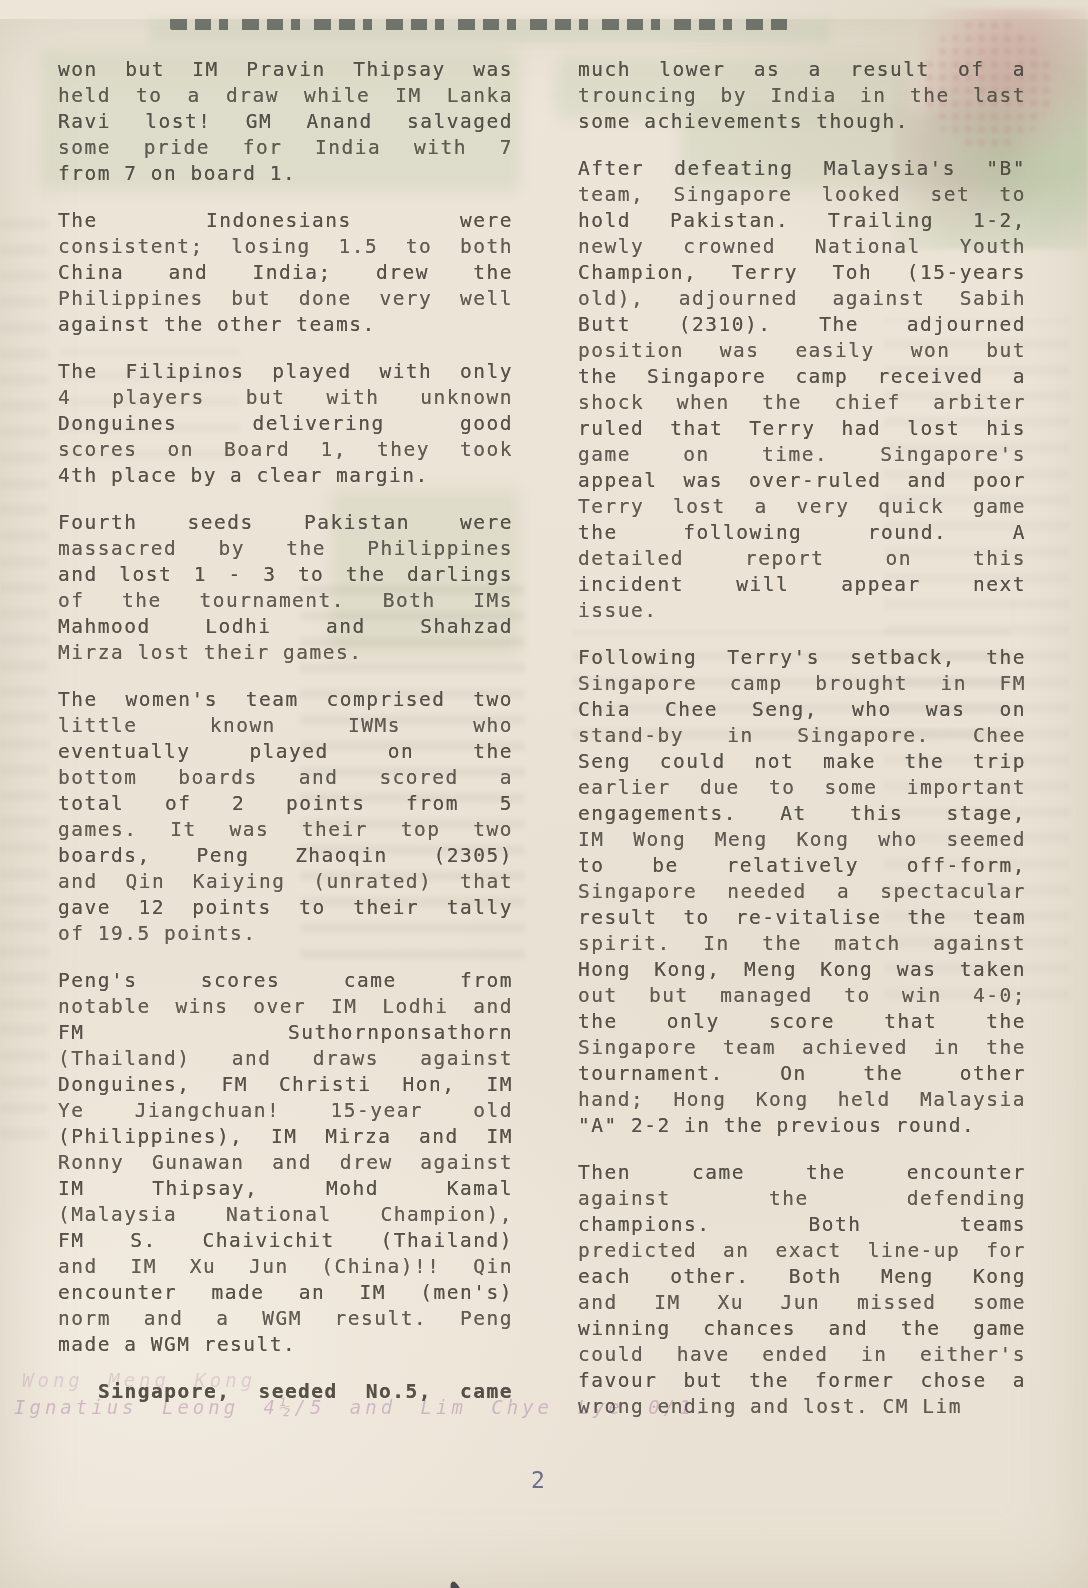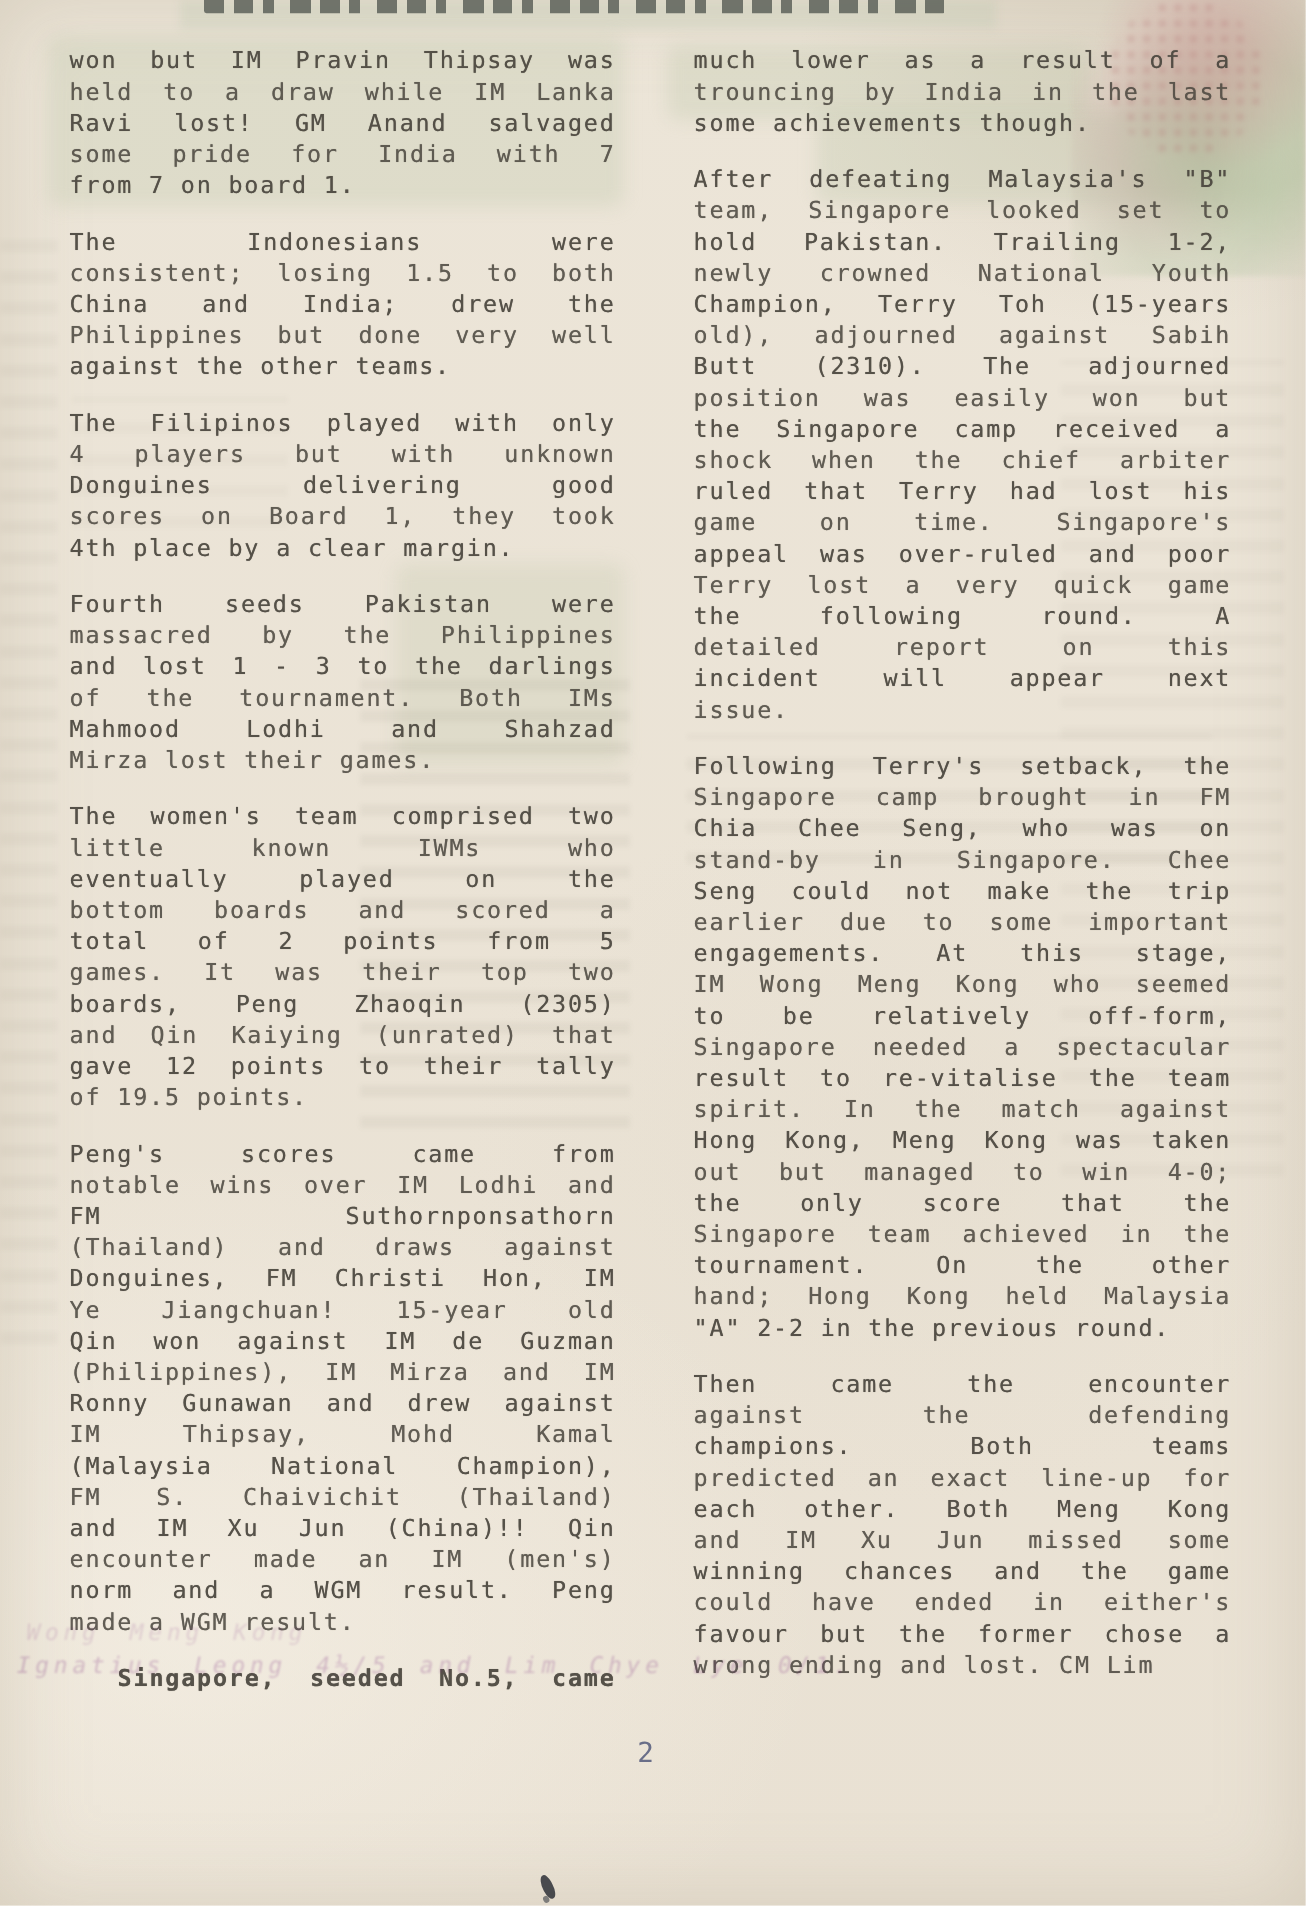--- a/index.html
+++ b/index.html
@@ -12,21 +12,21 @@
   html,body{margin:0;padding:0;}
   body{
     width:1088px;height:1588px;position:relative;overflow:hidden;
     background:
       radial-gradient(ellipse 420px 300px at 88% 4%, rgba(205,195,175,0.45), transparent 70%),
       radial-gradient(ellipse 700px 520px at 15% 85%, rgba(248,243,233,0.55), transparent 75%),
       radial-gradient(ellipse 500px 400px at 70% 60%, rgba(228,220,205,0.5), transparent 75%),
       linear-gradient(var(--paper), #e9e1d3);
     font-family:"DejaVu Sans Mono","Liberation Mono",monospace;
   }
-  .page{position:absolute;inset:0;box-shadow:inset 0 0 70px rgba(178,166,143,0.35);}
+  .page{position:absolute;inset:0;box-shadow:inset 0 0 70px rgba(178,166,143,0.35);margin-top:19px;}
   
   .headline-cut{
     position:absolute;left:170px;top:0;width:618px;height:11px;opacity:0.8;
     background:repeating-linear-gradient(90deg,
       #565b54 0 17px, rgba(86,91,84,0) 17px 25px,
       #565b54 25px 41px, rgba(86,91,84,0) 41px 49px,
       #565b54 49px 58px, rgba(86,91,84,0) 58px 72px);
     filter:blur(0.6px);border-radius:0 0 2px 2px;
   }
   .headline-tint{position:absolute;left:150px;top:0;width:680px;height:24px;
@@ -143,21 +143,20 @@
         <div class="line">gave 12 points to their tally</div>
         <div class="line last">of 19.5 points.</div>
       </div>
       <div class="para">
         <div class="line">Peng's scores came from</div>
         <div class="line">notable wins over IM Lodhi and</div>
         <div class="line">FM Suthornponsathorn</div>
         <div class="line">(Thailand) and draws against</div>
         <div class="line">Donguines, FM Christi Hon, IM</div>
         <div class="line">Ye Jiangchuan! 15-year old</div>
-        <div class="line">Qin won against IM de Guzman</div>
         <div class="line">(Philippines), IM Mirza and IM</div>
         <div class="line">Ronny Gunawan and drew against</div>
         <div class="line">IM Thipsay, Mohd Kamal</div>
         <div class="line">(Malaysia National Champion),</div>
         <div class="line">FM S. Chaivichit (Thailand)</div>
         <div class="line">and IM Xu Jun (China)!! Qin</div>
         <div class="line">encounter made an IM (men's)</div>
         <div class="line">norm and a WGM result. Peng</div>
         <div class="line last">made a WGM result.</div>
       </div>

